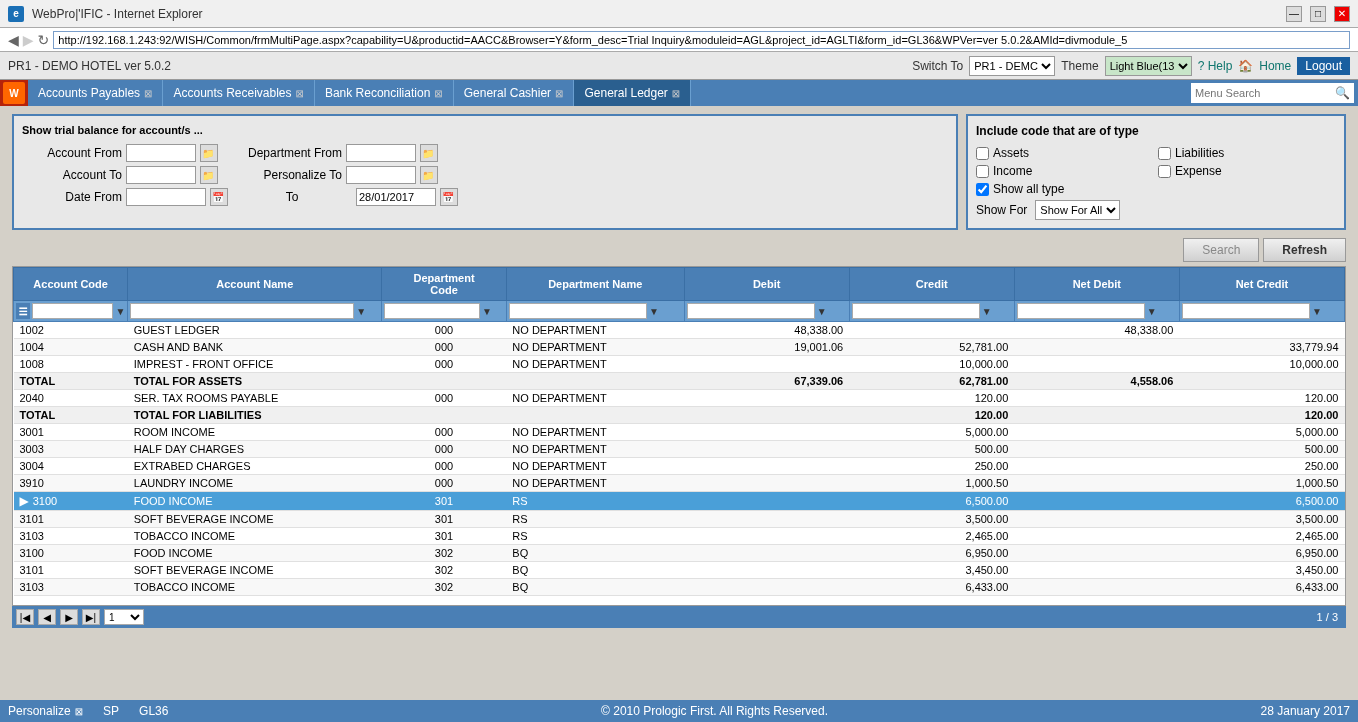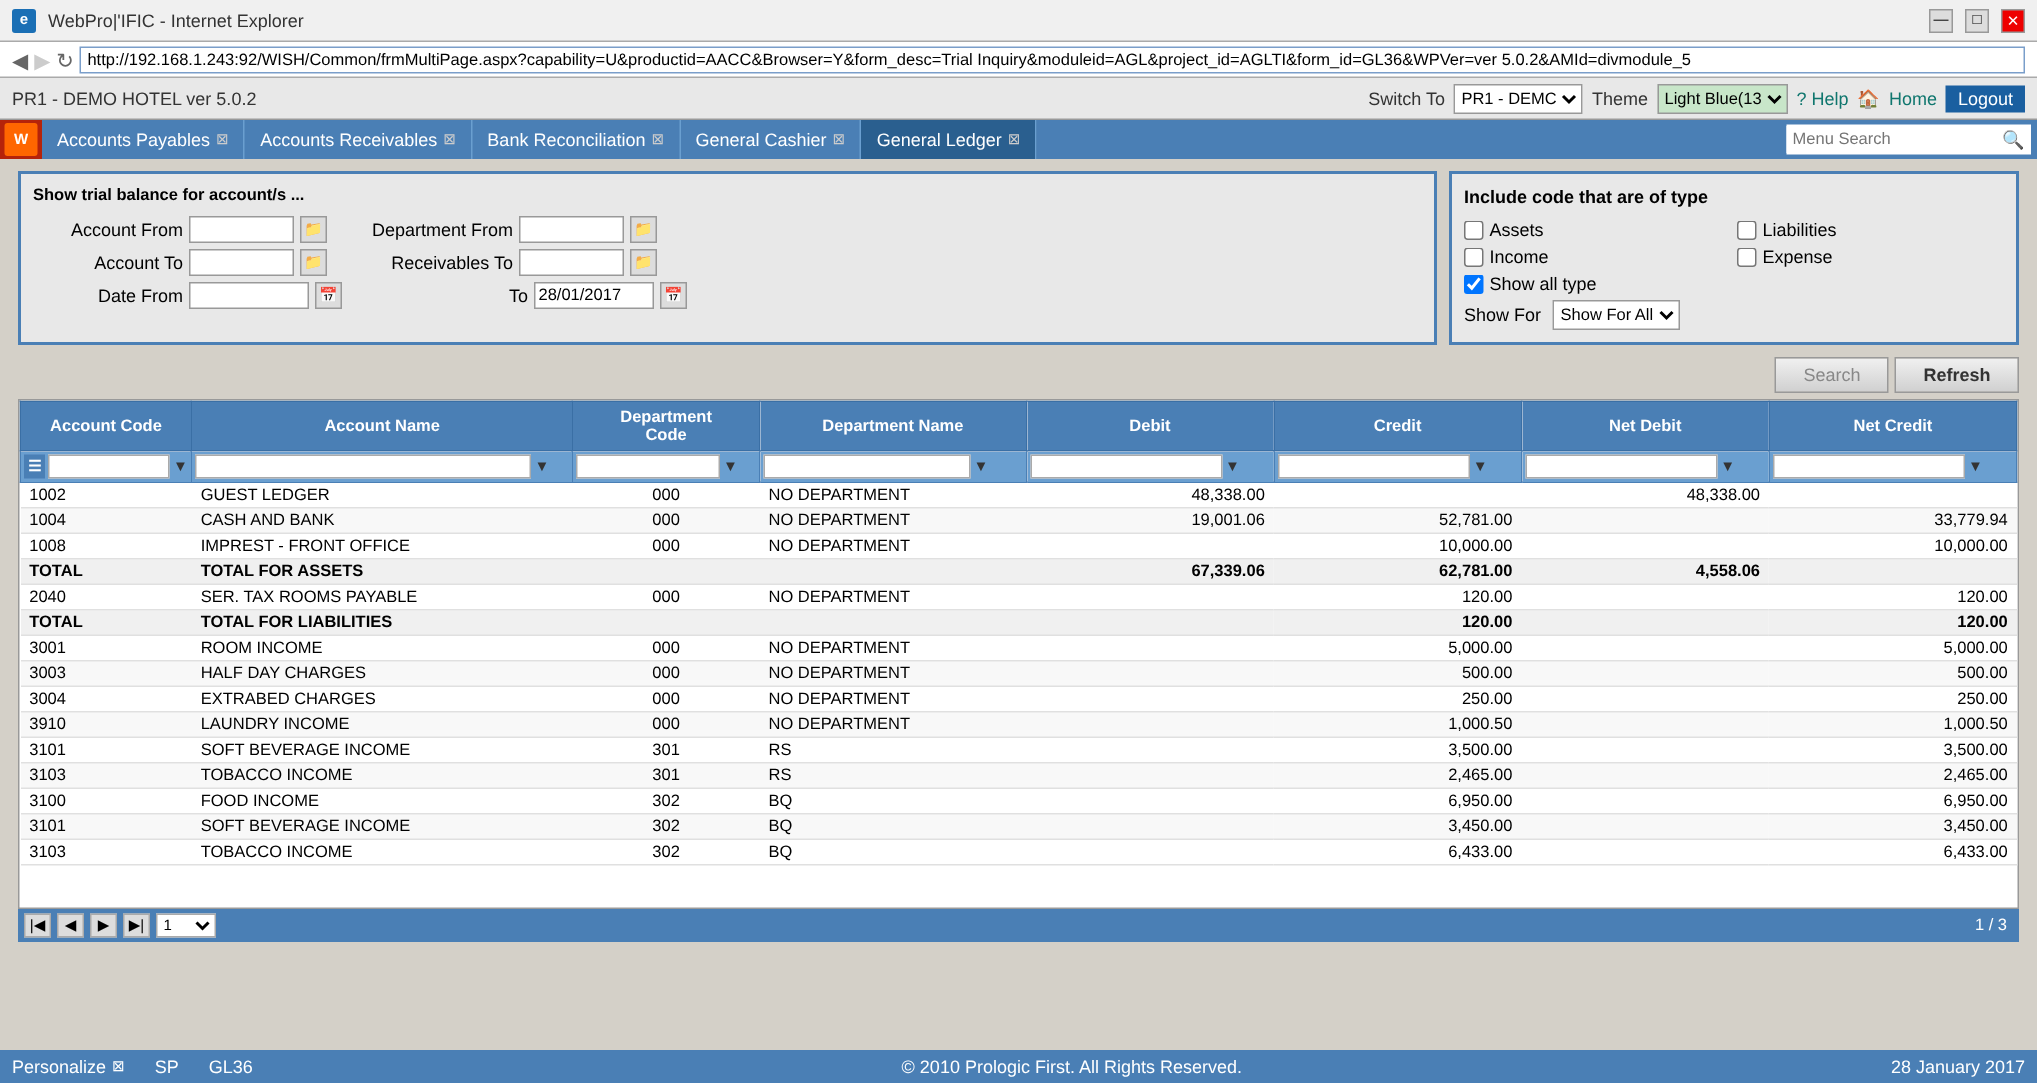--- a/index.html
+++ b/index.html
@@ -287,29 +287,29 @@
         <input type="text" class="filter-input" value="" style="">
         <button class="filter-icon-btn">📁</button>
         <span class="filter-label" style="width:120px;text-align:right;">Department From</span>
         <input type="text" class="filter-input" value="" style="">
         <button class="filter-icon-btn">📁</button>
       </div>
       <div class="filter-row">
         <span class="filter-label">Account To</span>
         <input type="text" class="filter-input" value="" style="">
         <button class="filter-icon-btn">📁</button>
-        <span class="filter-label" style="width:120px;text-align:right;">Receivables To</span>
+        <span class="filter-label" style="width:120px;text-align:right;">Personalize To</span>
         <input type="text" class="filter-input" value="" style="">
         <button class="filter-icon-btn">📁</button>
       </div>
       <div class="filter-row">
         <span class="filter-label">Date From</span>
         <input type="text" class="filter-input" style="width: 80px;" value="">
         <button class="filter-icon-btn">📅</button>
-        <span class="filter-label" style="width:120px;text-align:right;">To</span>
+        <span class="filter-label" style="width:120px;text-align:center;">To</span>
         <input type="text" class="filter-input" style="width: 80px;" value="28/01/2017">
         <button class="filter-icon-btn">📅</button>
       </div>
     </div>
 
     <div class="filter-right">
       <div class="filter-right-title">Include code that are of type</div>
       <div class="checkbox-grid">
         <div class="checkbox-row">
           <input type="checkbox" id="cb-assets" style="">
@@ -507,20 +507,30 @@
           <tr>
             <td>3910</td>
             <td>LAUNDRY INCOME</td>
             <td class="center">000</td>
             <td>NO DEPARTMENT</td>
             <td class="num"></td>
             <td class="num">1,000.50</td>
             <td class="num"></td>
             <td class="num">1,000.50</td>
           </tr>
+          <tr class="selected-row">
+            <td><span style="margin-right:4px;color:white;">▶</span>3100</td>
+            <td>FOOD INCOME</td>
+            <td class="center">301</td>
+            <td>RS</td>
+            <td class="num"></td>
+            <td class="num">6,500.00</td>
+            <td class="num"></td>
+            <td class="num">6,500.00</td>
+          </tr>
           <tr>
             <td>3101</td>
             <td>SOFT BEVERAGE INCOME</td>
             <td class="center">301</td>
             <td>RS</td>
             <td class="num"></td>
             <td class="num">3,500.00</td>
             <td class="num"></td>
             <td class="num">3,500.00</td>
           </tr>

